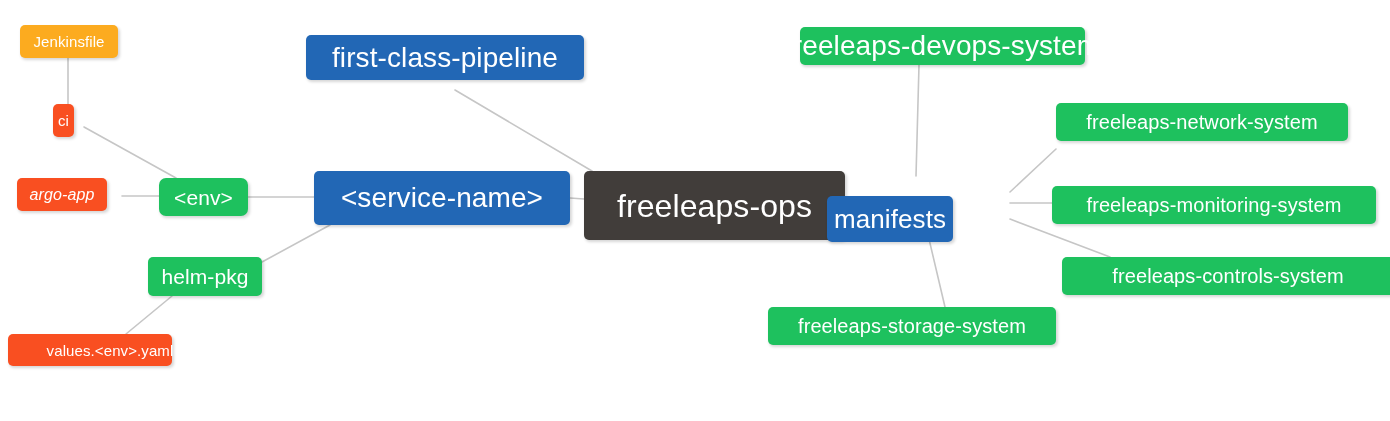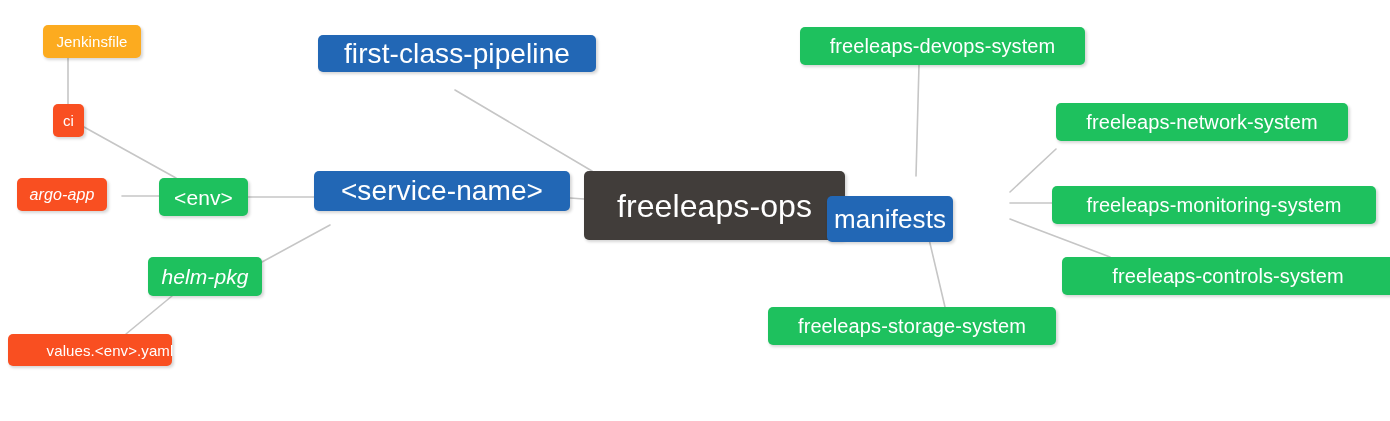--- a/index.html
+++ b/index.html
@@ -45,21 +45,21 @@
     box-shadow: 1.5px 2px 3px rgba(0, 0, 0, 0.16);
     user-select: none;
   }
   .node-label {
     display: block;
     white-space: nowrap;
   }
   .n-root   { background: #413d3a; }
   .n-blue   { background: #2267b5; }
   .n-green  { background: #1ec15e; }
-  .n-orange { background: #fcab1f; margin-left: 23px; }
+  .n-orange { background: #fcab1f; }
   .n-red    { background: #f94f21; }
 </style>
 </head>
 <body>
 
 <div id="mindmap-canvas">
   <svg id="edge-layer" viewBox="0 0 1390 421" width="1390" height="421" xmlns="http://www.w3.org/2000/svg">
       <line x1="584" y1="199" x2="570" y2="198" stroke="#c6c6c6" stroke-width="1.6" stroke-linecap="round"></line>
       <line x1="592" y1="171" x2="455" y2="90" stroke="#c6c6c6" stroke-width="1.6" stroke-linecap="round"></line>
       <line x1="845" y1="199" x2="851" y2="199" stroke="#c6c6c6" stroke-width="1.6" stroke-linecap="round"></line>
@@ -72,49 +72,49 @@
       <line x1="916" y1="176" x2="919" y2="65" stroke="#c6c6c6" stroke-width="1.6" stroke-linecap="round"></line>
       <line x1="1010" y1="192" x2="1056" y2="149" stroke="#c6c6c6" stroke-width="1.6" stroke-linecap="round"></line>
       <line x1="1010" y1="203" x2="1052" y2="203" stroke="#c6c6c6" stroke-width="1.6" stroke-linecap="round"></line>
       <line x1="1010" y1="219" x2="1110" y2="257" stroke="#c6c6c6" stroke-width="1.6" stroke-linecap="round"></line>
       <line x1="925" y1="222" x2="945" y2="307" stroke="#c6c6c6" stroke-width="1.6" stroke-linecap="round"></line>
     </svg>
   <div id="node-layer">
       <div class="node n-orange" style="left: 20px; top: 25px; width: 98px; height: 33px;">
         <span class="node-label" style="font-size: 15px;">Jenkinsfile</span>
       </div>
-      <div class="node n-red" style="left: 53px; top: 104px; width: 31px; height: 33px; justify-content: center;">
+      <div class="node n-red" style="left: 53px; top: 104px; width: 21px; height: 33px; justify-content: center;">
         <span class="node-label" style="font-size: 15px;">ci</span>
       </div>
       <div class="node n-red" style="left: 17px; top: 178px; width: 90px; height: 33px; font-style: italic;">
         <span class="node-label" style="font-size: 16px;">argo-app</span>
       </div>
-      <div class="node n-green" style="left: 159px; top: 178px; width: 89px; height: 38px;">
+      <div class="node n-green" style="left: 159px; top: 178px; width: 89px; height: 38px; border-radius: 7px;">
         <span class="node-label" style="font-size: 21px;">&lt;env&gt;</span>
       </div>
-      <div class="node n-green" style="left: 148px; top: 257px; width: 114px; height: 39px; font-style: italic;">
+      <div class="node n-green" style="left: 148px; top: 257px; width: 114px; height: 39px;">
         <span class="node-label" style="font-size: 21px;">helm-pkg</span>
       </div>
       <div class="node n-red" style="left: 8px; top: 334px; width: 164px; height: 32px; padding-left: 40px;">
         <span class="node-label" style="font-size: 15px;">values.&lt;env&gt;.yaml</span>
       </div>
-      <div class="node n-blue" style="left: 314px; top: 171px; width: 256px; height: 40px; align-items: center;">
+      <div class="node n-blue" style="left: 314px; top: 171px; width: 256px; height: 54px; align-items: center;">
         <span class="node-label" style="font-size: 28px;">&lt;service-name&gt;</span>
       </div>
-      <div class="node n-blue" style="left: 318px; top: 35px; width: 278px; height: 37px;">
+      <div class="node n-blue" style="left: 306px; top: 35px; width: 278px; height: 45px;">
         <span class="node-label" style="font-size: 28px;">first-class-pipeline</span>
       </div>
       <div class="node n-root" style="left: 584px; top: 171px; width: 261px; height: 69px;">
         <span class="node-label" style="font-size: 32px;">freeleaps-ops</span>
       </div>
       <div class="node n-blue" style="left: 827px; top: 176px; width: 126px; height: 46px; margin-top: 20px;">
         <span class="node-label" style="font-size: 26px;">manifests</span>
       </div>
       <div class="node n-green" style="left: 800px; top: 27px; width: 285px; height: 38px;">
-        <span class="node-label" style="font-size: 20px;">freeleaps-devops-system</span>
+        <span class="node-label" style="font-size: 28px;">freeleaps-devops-system</span>
       </div>
       <div class="node n-green" style="left: 1056px; top: 103px; width: 292px; height: 38px;">
         <span class="node-label" style="font-size: 20px;">freeleaps-network-system</span>
       </div>
       <div class="node n-green" style="left: 1052px; top: 186px; width: 324px; height: 38px;">
         <span class="node-label" style="font-size: 20px;">freeleaps-monitoring-system</span>
       </div>
       <div class="node n-green" style="left: 1062px; top: 257px; width: 332px; height: 38px;">
         <span class="node-label" style="font-size: 20px;">freeleaps-controls-system</span>
       </div>

